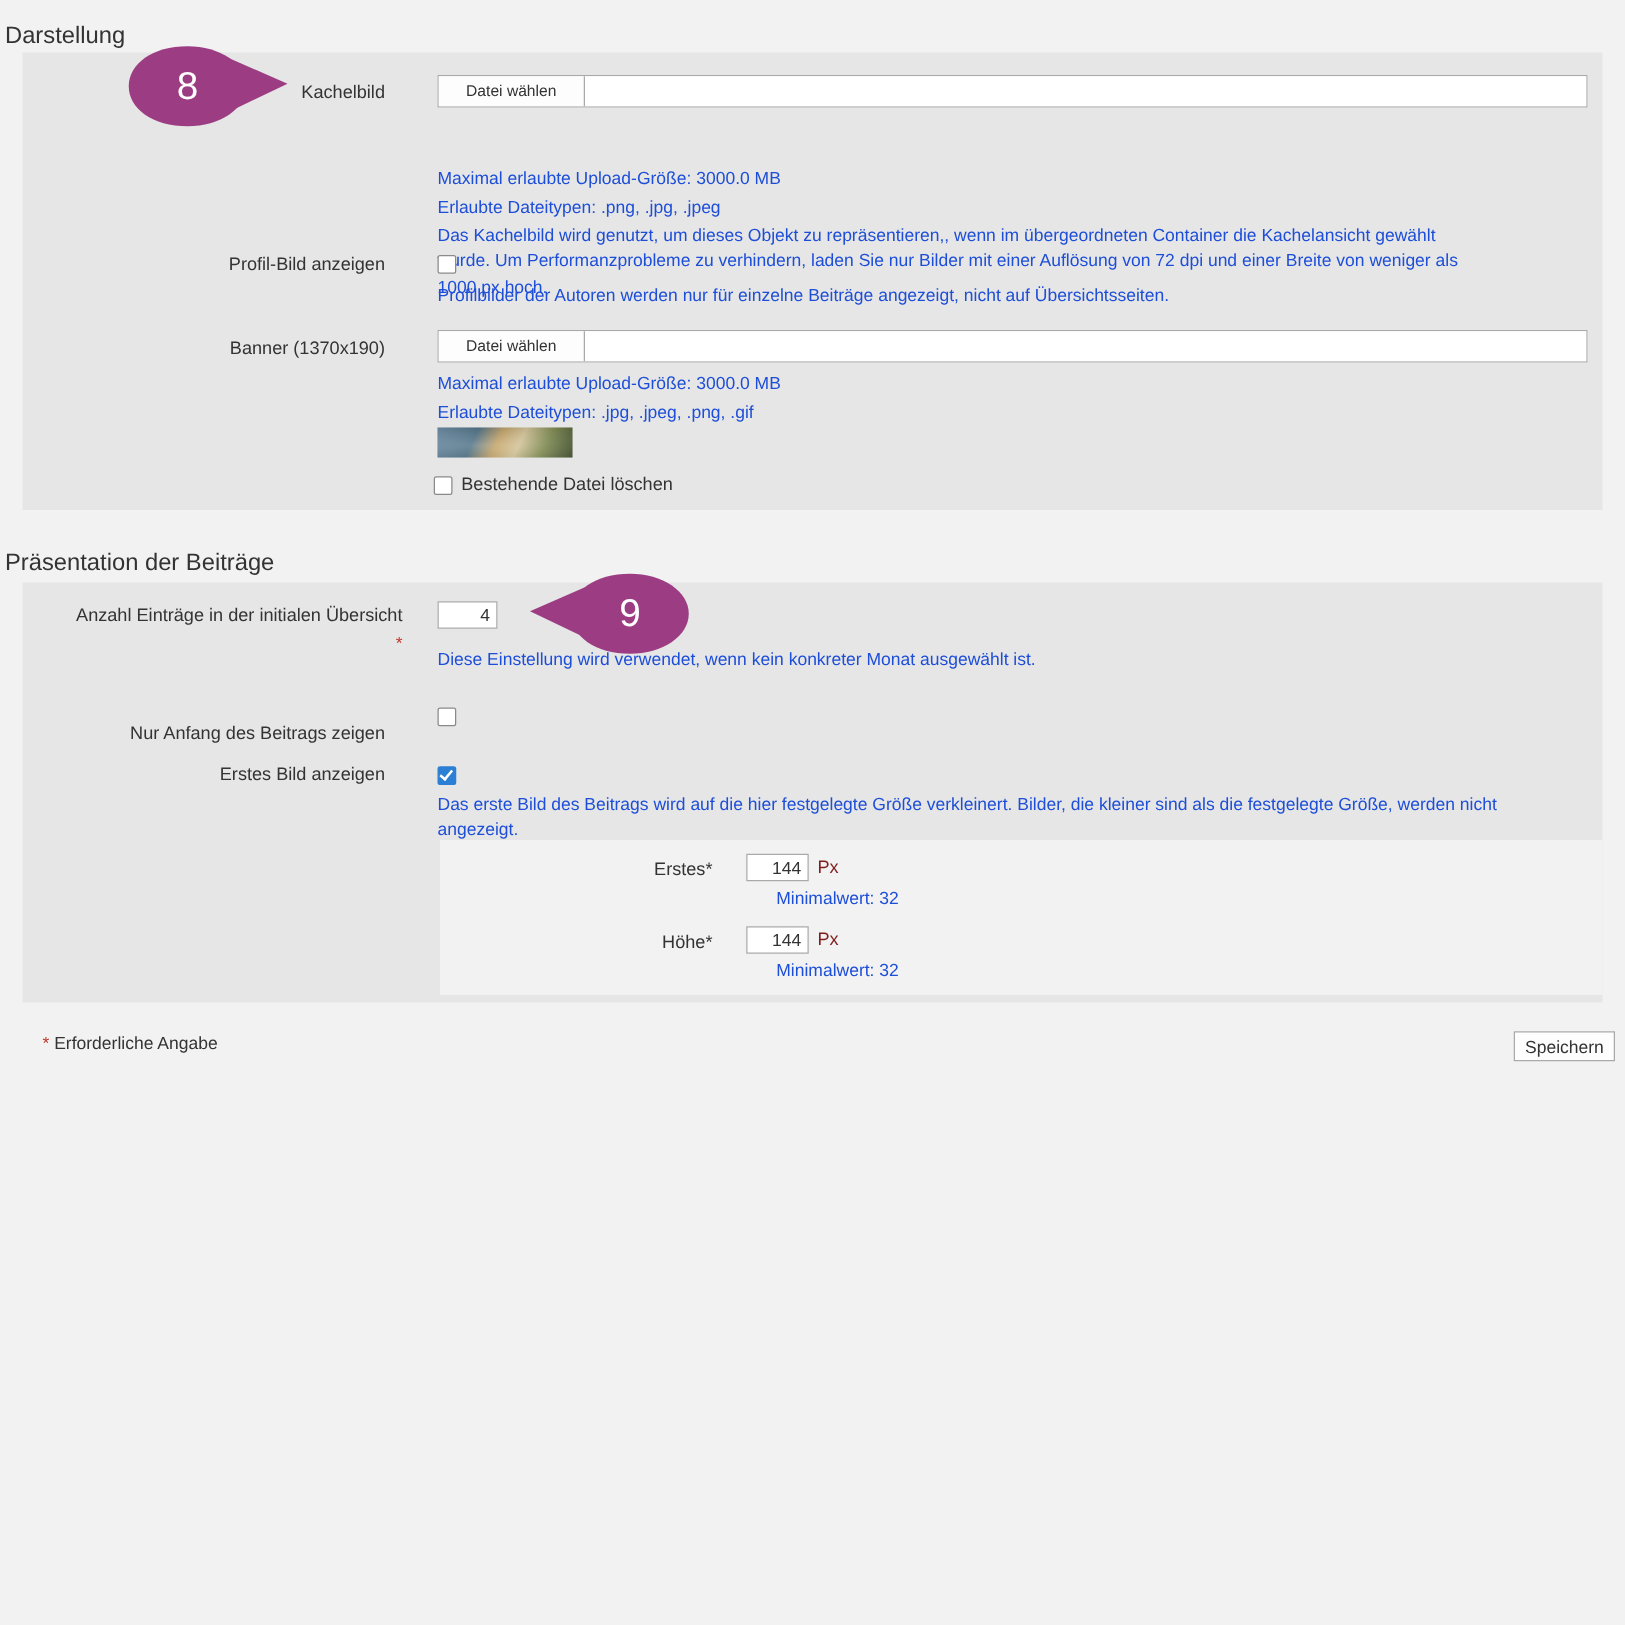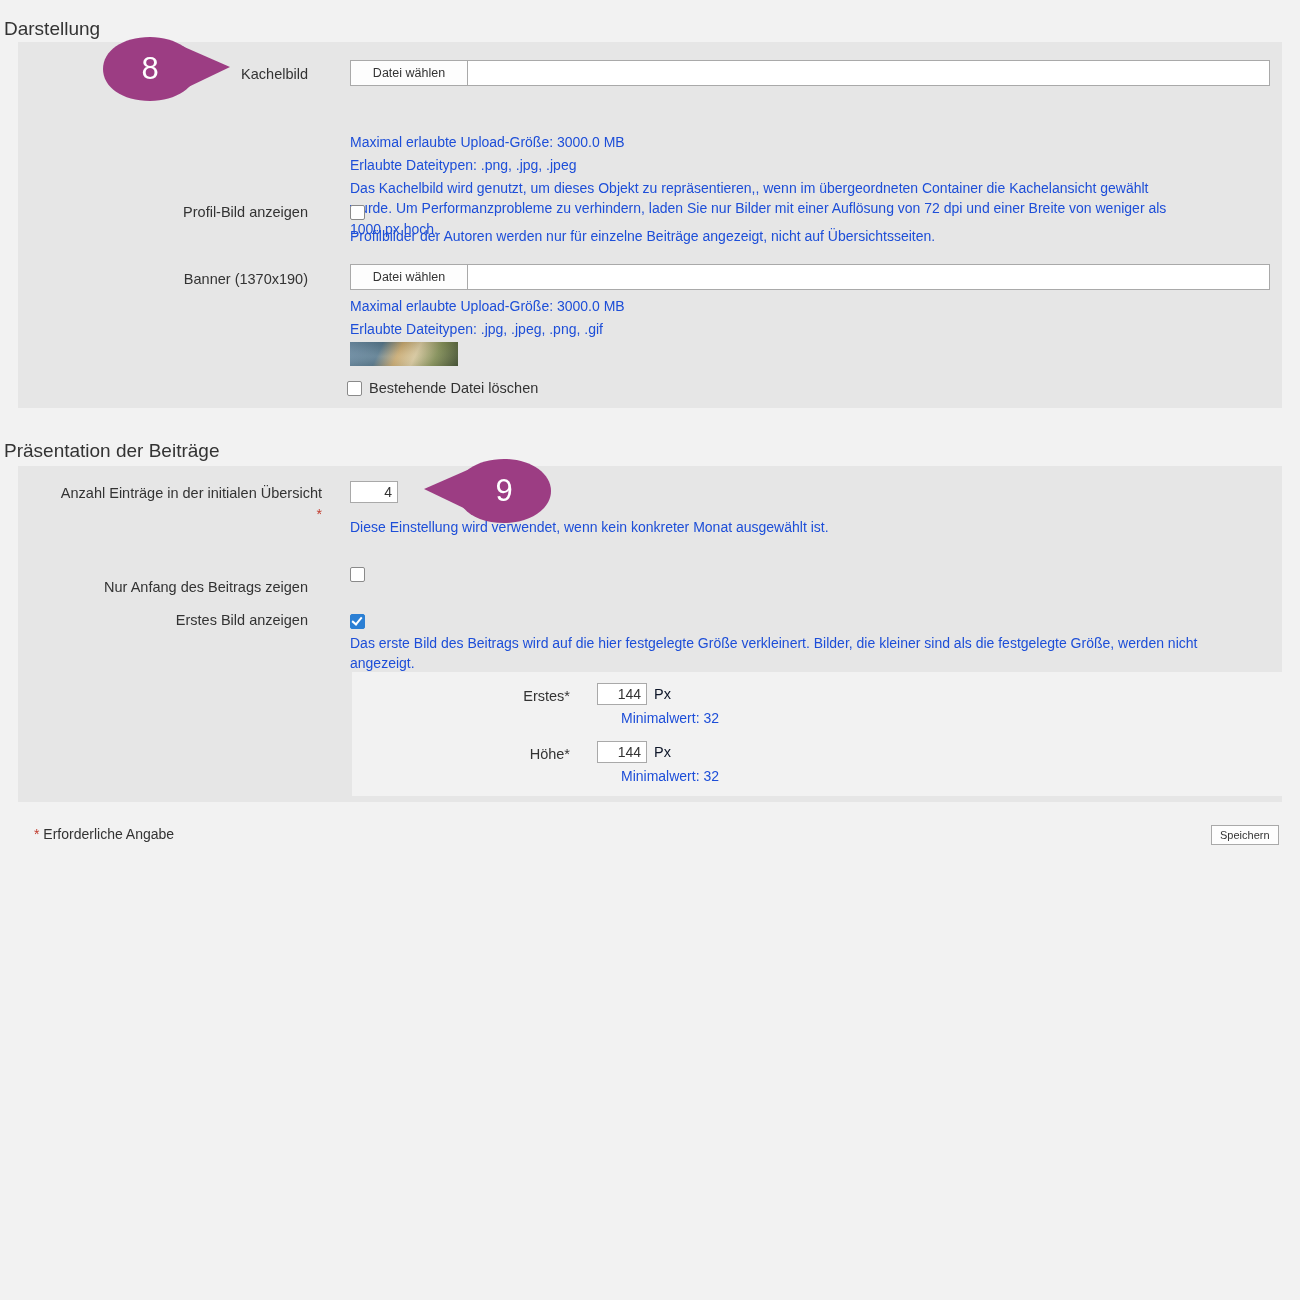--- a/index.html
+++ b/index.html
@@ -166,21 +166,21 @@
     background: #fff;
     font-family: "Liberation Sans", sans-serif;
     font-size: 14px;
     text-align: right;
     padding: 0 5px;
     box-sizing: border-box;
     color: #333;
   }
   .unit {
     font-size: 14.5px;
-    color: #0f172a;
+    color: #7f1d1d;
     margin-left: 7px;
   }
 
   
   .subpanel {
     position: absolute;
     left: 352px;
     top: 672px;
     width: 930px;
     height: 124px;
@@ -203,21 +203,21 @@
     left: 34px;
     top: 826px;
     font-size: 14px;
   }
   .footnote .star { color: #c0392b; }
   .save-btn {
     position: absolute;
     left: 1211px;
     top: 825px;
     font-family: "Liberation Sans", sans-serif;
-    font-size: 11px;
+    font-size: 14px;
     padding: 3px 8px;
     background: #fdfdfd;
     border: 1px solid #a9a9a9;
     color: #333;
     cursor: pointer;
   }
 
   
   .callout {
     position: absolute;

